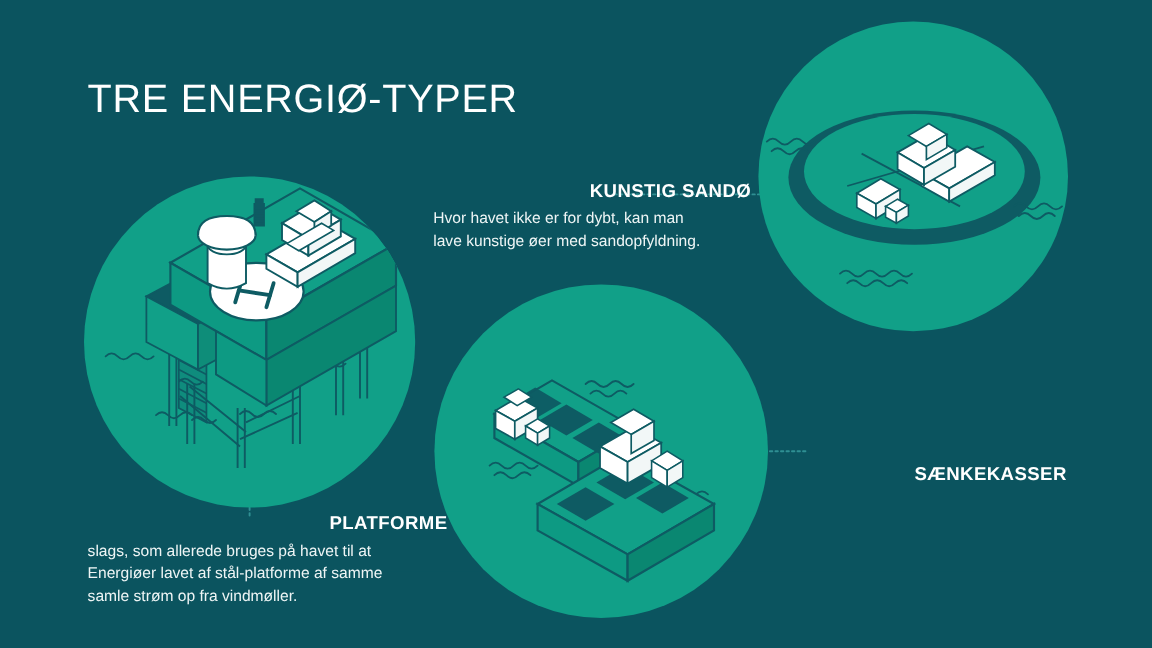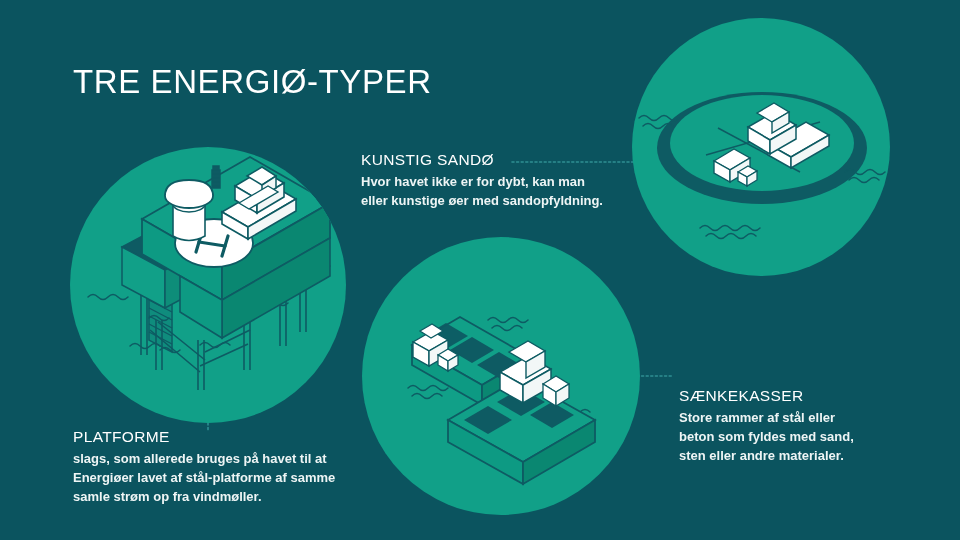--- a/index.html
+++ b/index.html
@@ -40,30 +40,31 @@
     color: #ffffff;
     white-space: nowrap;
     line-height: 1.2;
   }
   
   .callout {
     position: absolute;
   }
   .callout-title {
     font-size: 15.5px;
-    font-weight: 400;
+    font-weight: 700;
     letter-spacing: 0.35px;
     color: #ffffff;
     margin: 0 0 4px 0;
     line-height: 1.25;
     white-space: nowrap;
+    text-align: right;
   }
   .callout-body {
     font-size: 13px;
-    font-weight: 700;
+    font-weight: 400;
     line-height: 1.45;
     color: #eef5f5;
     margin: 0;
   }
   #callout-sando {
     left: 361px;
     top: 150px;
     width: 265px;
   }
   #callout-platforme {
@@ -302,35 +303,30 @@
       </g>
     </g>
   </svg>
 
   <div id="page-title">TRE ENERGIØ-TYPER</div>
 
   <div class="callout" id="callout-sando">
     <div class="callout-title">KUNSTIG SANDØ</div>
     <div class="callout-body">
       <span class="line">Hvor havet ikke er for dybt, kan man</span>
-      <span class="line">eller kunstige øer med sandopfyldning.</span>
+      <span class="line">lave kunstige øer med sandopfyldning.</span>
     </div>
   </div>
 
   <div class="callout" id="callout-platforme">
     <div class="callout-title">PLATFORME</div>
     <div class="callout-body">
       <span class="line">slags, som allerede bruges på havet til at</span>
       <span class="line">Energiøer lavet af stål-platforme af samme</span>
       <span class="line">samle strøm op fra vindmøller.</span>
     </div>
   </div>
 
   <div class="callout" id="callout-saenkekasser">
     <div class="callout-title">SÆNKEKASSER</div>
-    <div class="callout-body">
-      <span class="line">Store rammer af stål eller</span>
-      <span class="line">beton som fyldes med sand,</span>
-      <span class="line">sten eller andre materialer.</span>
-    </div>
   </div>
 
 </div>
 
 </body></html>

